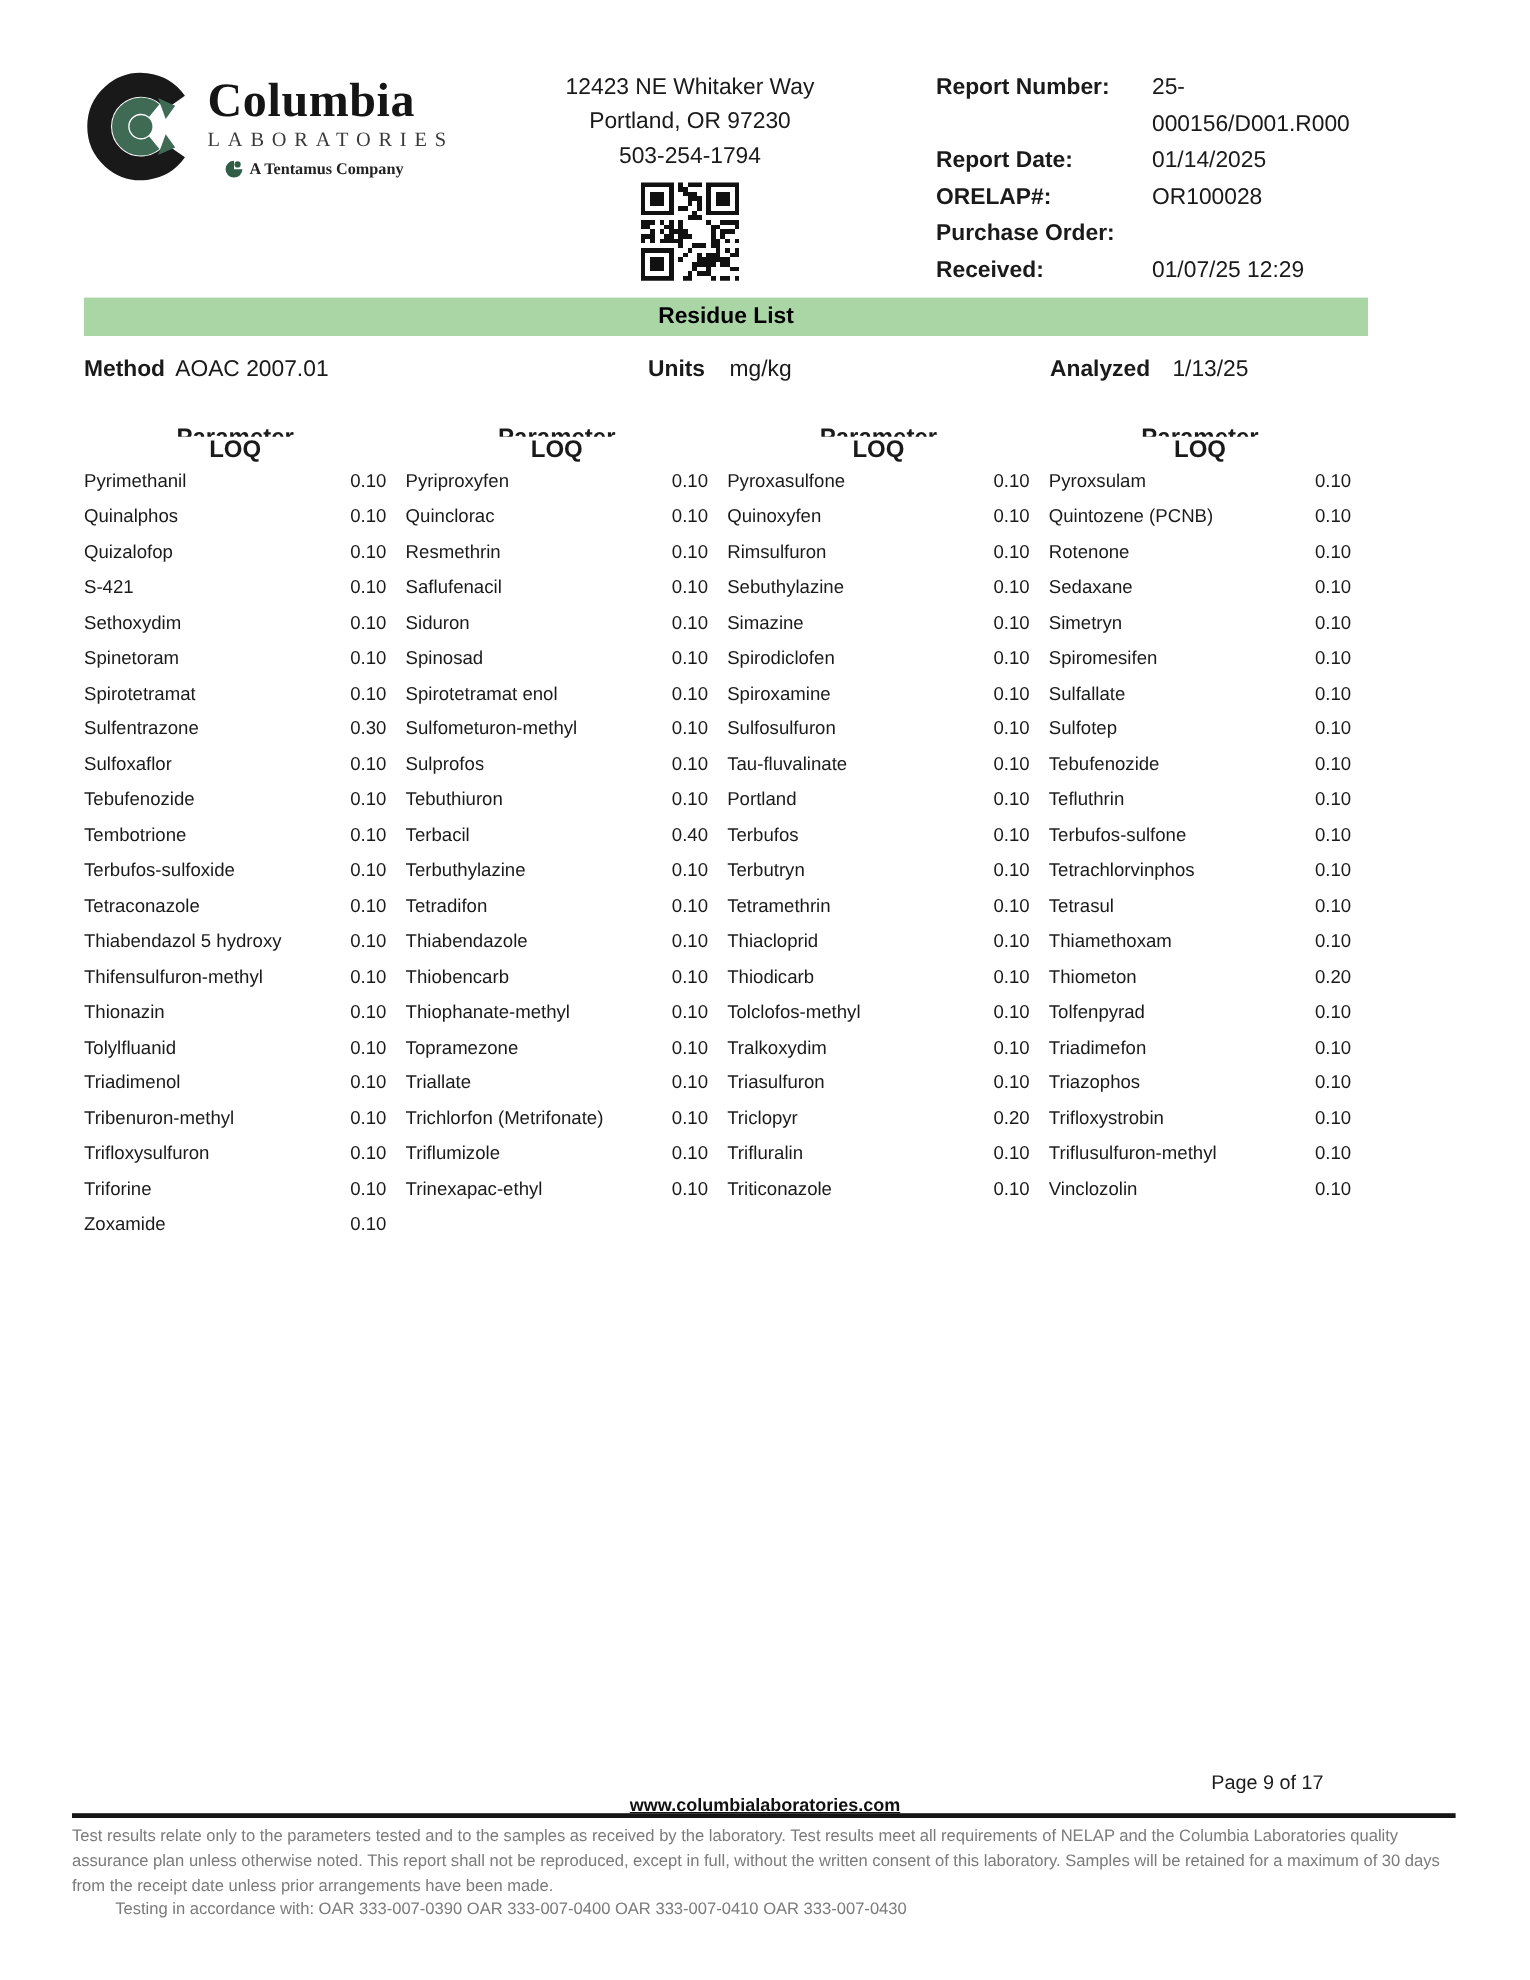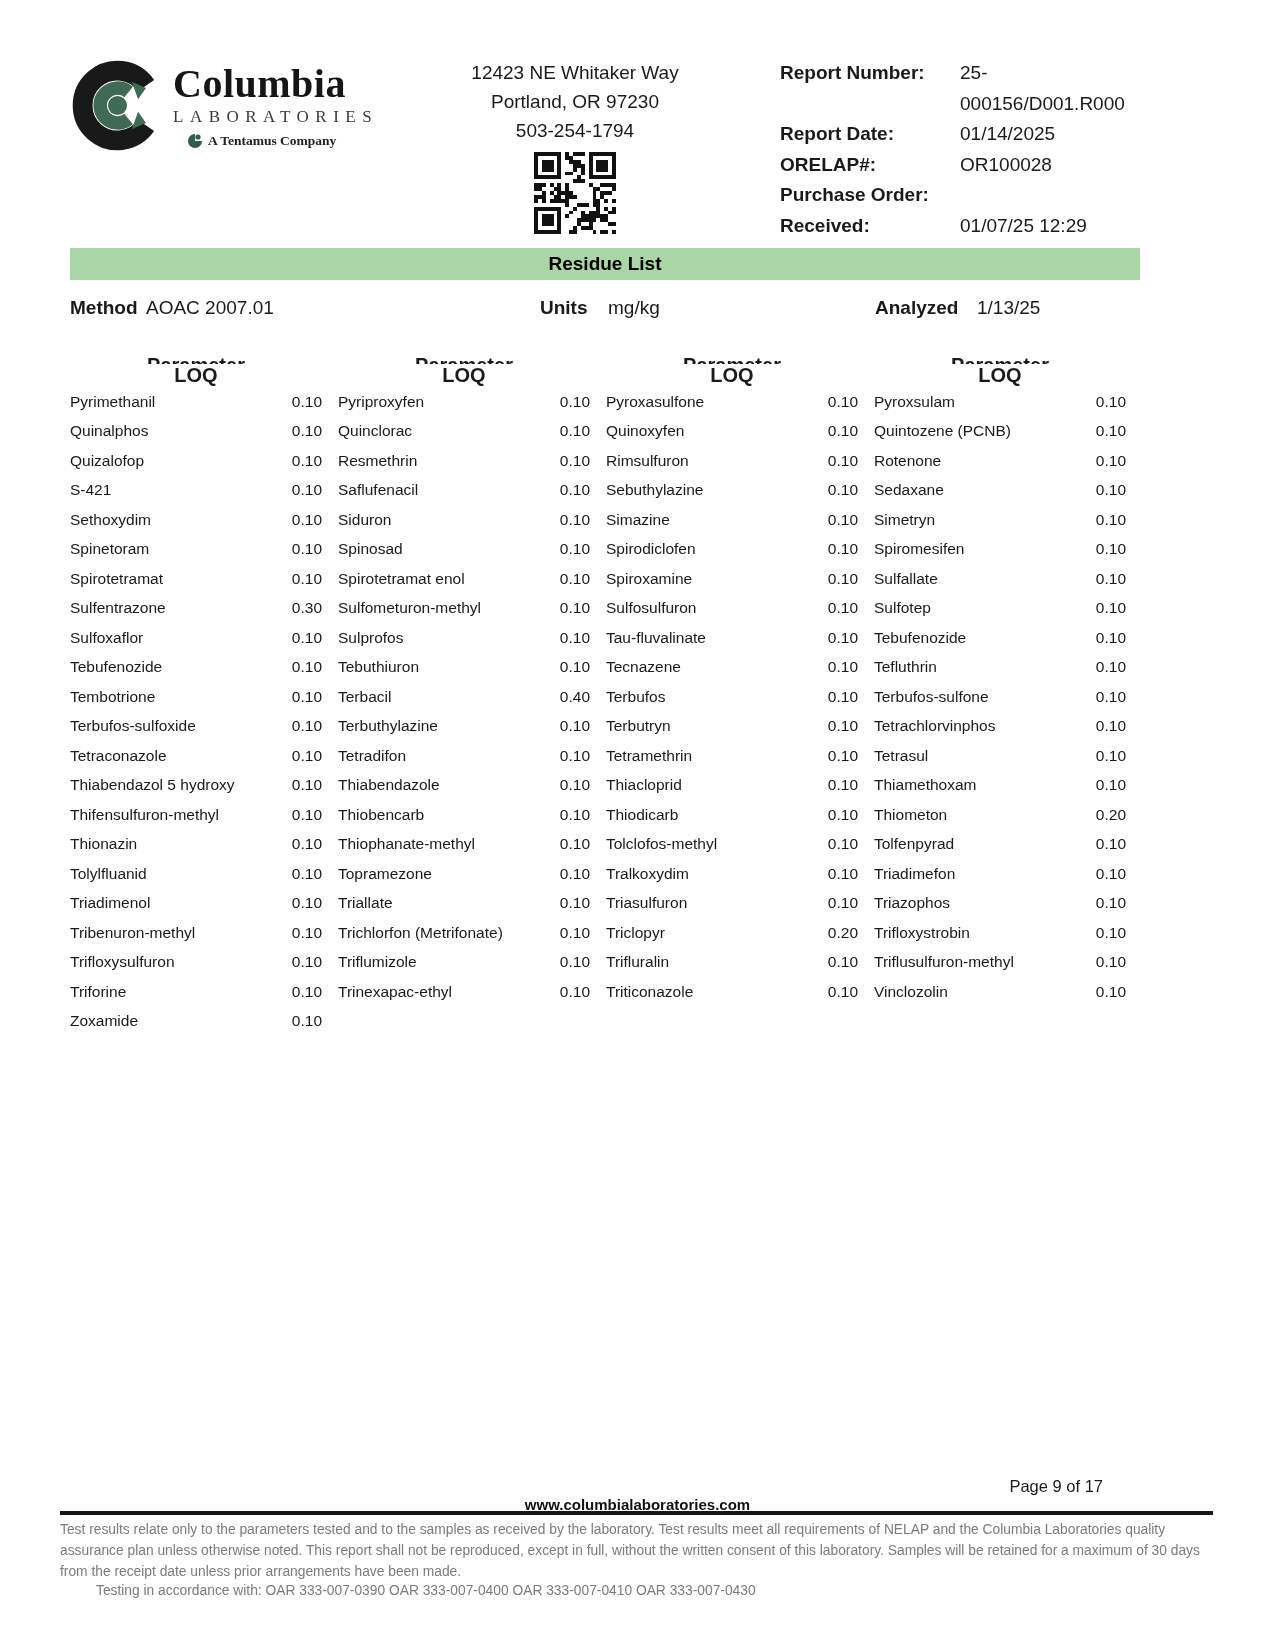--- a/index.html
+++ b/index.html
@@ -569,21 +569,21 @@
         </div>
         <div class="trow">
           <span class="pname">Sulfosulfuron</span>
           <span class="ploq">0.10</span>
         </div>
         <div class="trow">
           <span class="pname">Tau-fluvalinate</span>
           <span class="ploq">0.10</span>
         </div>
         <div class="trow">
-          <span class="pname">Tecnazene</span>
+          <span class="pname">Portland</span>
           <span class="ploq">0.10</span>
         </div>
         <div class="trow">
           <span class="pname">Terbufos</span>
           <span class="ploq">0.10</span>
         </div>
         <div class="trow">
           <span class="pname">Terbutryn</span>
           <span class="ploq">0.10</span>
         </div>

